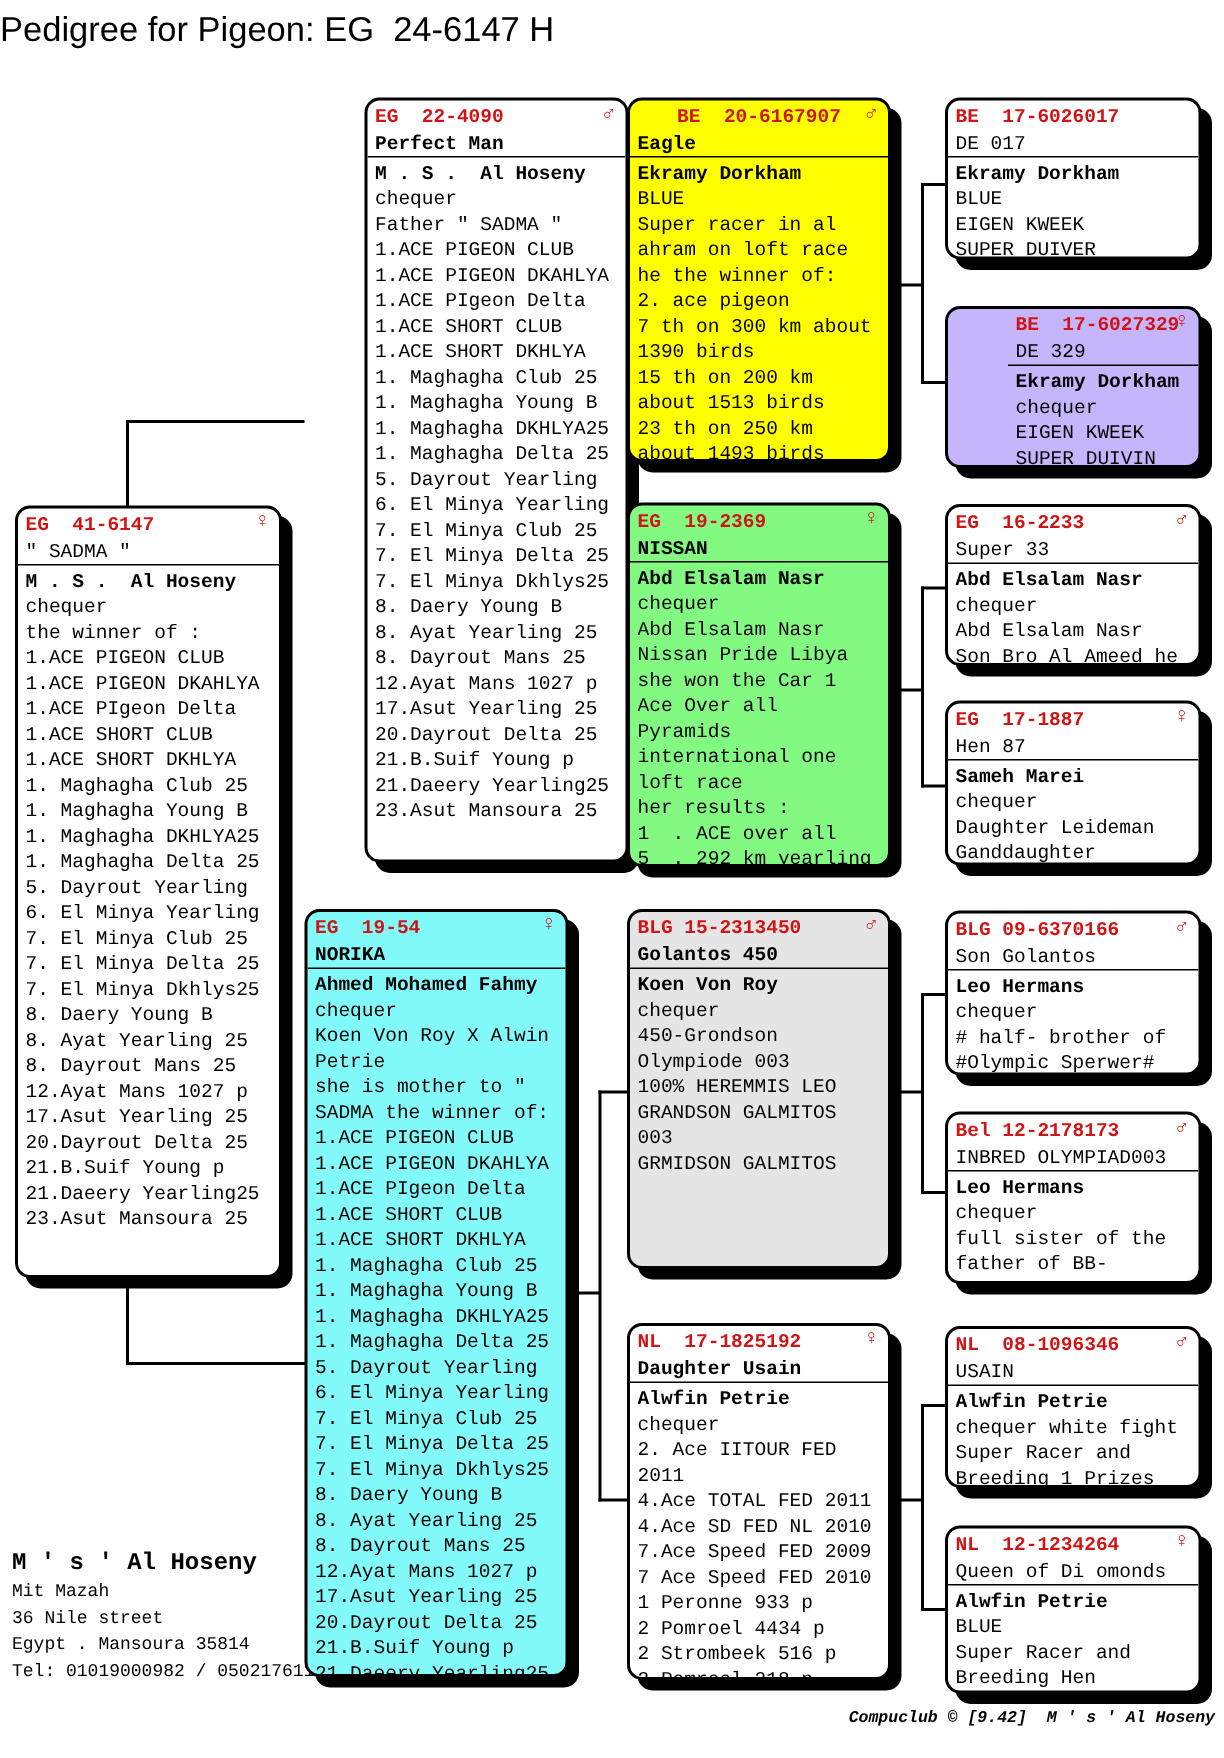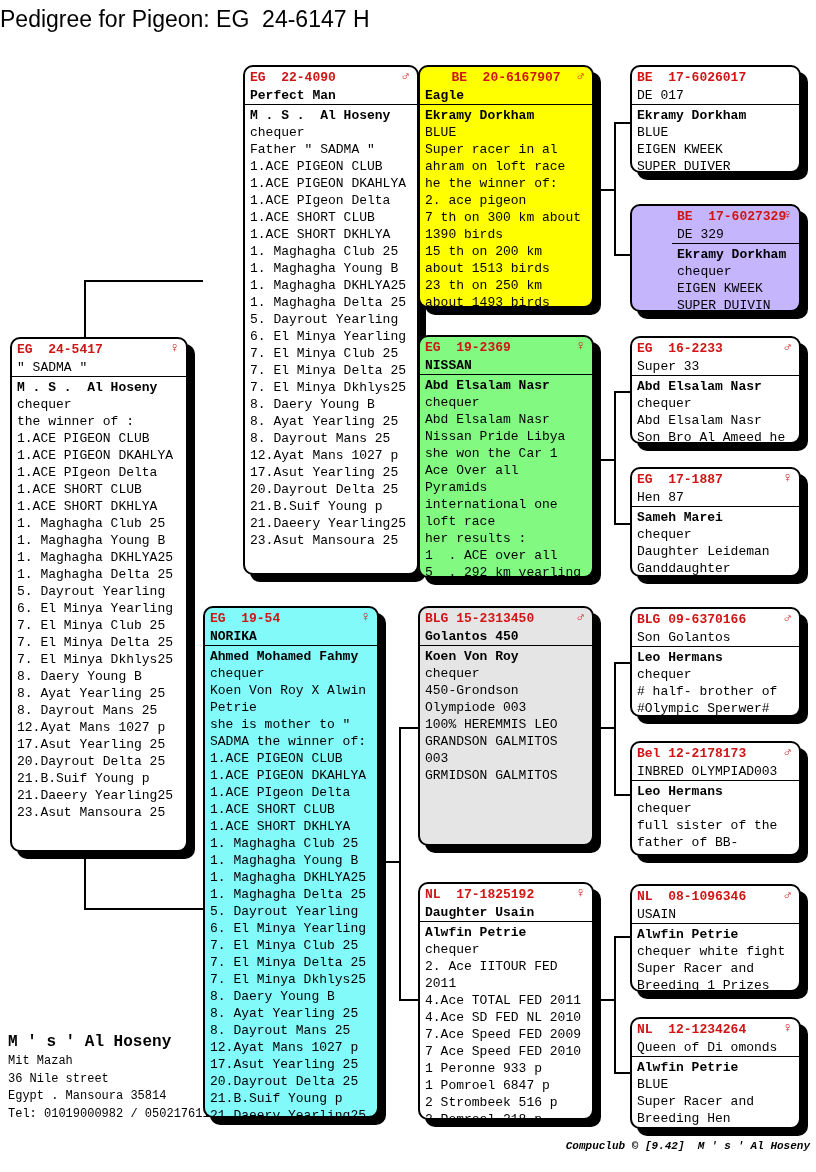--- a/index.html
+++ b/index.html
@@ -56,21 +56,21 @@
       <div class="cline" style="left: 614px; top: 662px; width: 16px; height: 2px;"></div>
       <div class="cline" style="left: 614px; top: 794px; width: 16px; height: 2px;"></div>
       <div class="cline" style="left: 594px; top: 999px; width: 21px; height: 2px;"></div>
       <div class="cline" style="left: 614px; top: 936px; width: 2px; height: 138px;"></div>
       <div class="cline" style="left: 614px; top: 936px; width: 16px; height: 2px;"></div>
       <div class="cline" style="left: 614px; top: 1072px; width: 16px; height: 2px;"></div>
     </div>
   <div id="boxes">
       <div class="pbox" style="left: 10px; top: 337px; width: 178px; height: 515px; background: rgb(255, 255, 255);">
         <div class="phead">
-          <div class="ring" style="color: rgb(207, 21, 21);">EG  24-5417</div>
+          <div class="ring" style="color: rgb(207, 21, 21);">EG  41-6147</div>
           <span class="sex" style="color: rgb(207, 21, 21);">♀</span>
           <div class="pname">" SADMA "</div>
         </div>
         <div class="pbody">
           <div class="bline first">M . S .  Al Hoseny</div>
           <div class="bline">chequer</div>
           <div class="bline">the winner of :</div>
           <div class="bline">1.ACE PIGEON CLUB</div>
           <div class="bline">1.ACE PIGEON DKAHLYA</div>
           <div class="bline">1.ACE PIgeon Delta</div>
@@ -236,21 +236,21 @@
         <div class="pbody">
           <div class="bline first">Alwfin Petrie</div>
           <div class="bline">chequer</div>
           <div class="bline">2. Ace IITOUR FED</div>
           <div class="bline">2011</div>
           <div class="bline">4.Ace TOTAL FED 2011</div>
           <div class="bline">4.Ace SD FED NL 2010</div>
           <div class="bline">7.Ace Speed FED 2009</div>
           <div class="bline">7 Ace Speed FED 2010</div>
           <div class="bline">1 Peronne 933 p</div>
-          <div class="bline">1 Pomroel 6847 p</div>
+          <div class="bline">2 Pomroel 4434 p</div>
           <div class="bline">2 Strombeek 516 p</div>
           <div class="bline">2 Pomroel 218 p</div>
         </div>
       </div>
       <div class="pbox" style="left: 630px; top: 65px; width: 171px; height: 108px; background: rgb(255, 255, 255);">
         <div class="phead">
           <div class="ring" style="color: rgb(207, 21, 21);">BE  17-6026017</div>
           <div class="pname">DE 017</div>
         </div>
         <div class="pbody">

